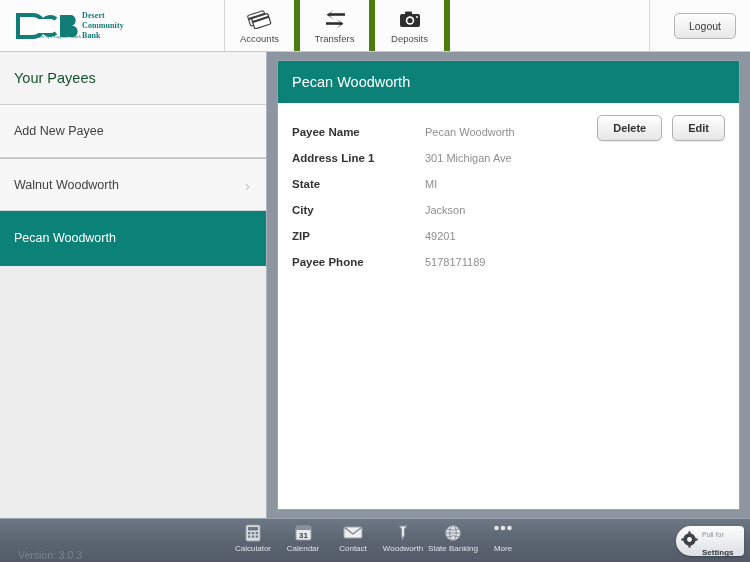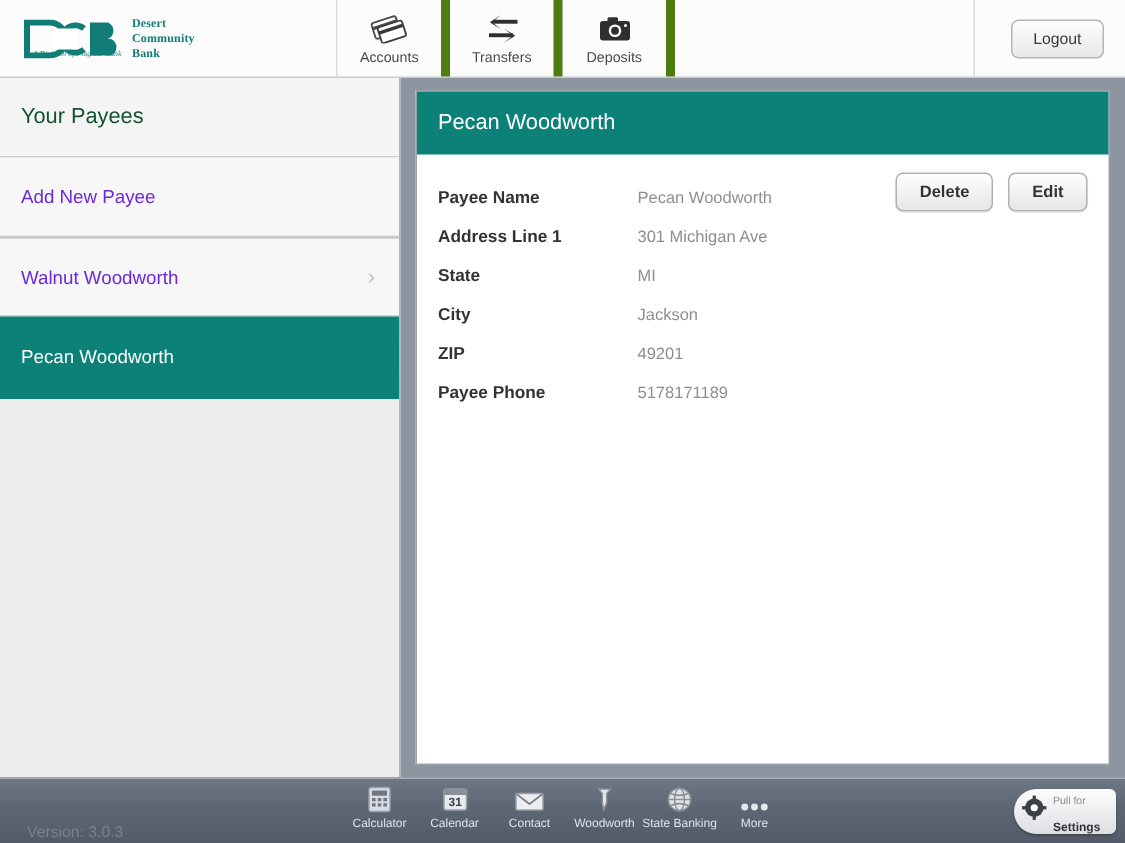--- a/index.html
+++ b/index.html
@@ -16,21 +16,21 @@
     position: absolute; left: 0; top: 0; width: 750px; height: 52px;
     background: #fcfcfc;
     border-bottom: 1px solid #c9c9c9;
     display: flex; align-items: stretch;
   }
   .logo-zone {
     width: 225px; height: 100%;
     display: flex; align-items: center; padding-left: 16px;
     border-right: 1px solid #dadada;
   }
-  .logo { display: flex; align-items: center; gap: 6px; }
+  .logo { display: flex; align-items: center; }
   .logo-mark { display: block; }
   .logo-text {
     font-family: "Liberation Serif", serif;
     font-size: 8px; font-weight: bold; color: #127d77;
     line-height: 1.25; letter-spacing: .1px;
   }
   .logo-tag {
     position: absolute; left: 22px; top: 34px;
     font-size: 5px; font-style: italic; color: #17817a;
     font-family: "Liberation Serif", serif; letter-spacing: .1px;
@@ -92,21 +92,21 @@
     background: #f4f4f4; cursor: default;
     border-bottom: 1px solid #cfcfcf;
   }
   .side-row.header .side-text { font-size: 14.5px; color: #14532d; }
   .side-row.thick-top { border-top: 1px solid #bdbdbd; }
   .side-row.selected {
     background: #0b8178; border-bottom: 1px solid #0b8178;
     height: 55px;
   }
   .side-row.selected .side-text { color: #ffffff; }
-  .side-text { font-size: 12.5px; color: #6d28d9; }
+  .side-text { font-size: 12.5px; color: #404040; }
   .chev {
     position: absolute; right: 16px; top: 50%;
     transform: translateY(-50%);
     font-size: 15px; color: #c2c2c2; line-height: 1;
   }
   .sel-arrow {
     position: absolute; right: -9px; top: 50%;
     transform: translateY(-50%);
     width: 0; height: 0;
     border-top: 11px solid transparent;
@@ -165,21 +165,21 @@
   }
   .bb-items {
     position: absolute; left: 228px; top: 5px;
     display: flex; gap: 0;
   }
   .bb-item {
     width: 50px;
     display: flex; flex-direction: column; align-items: center; gap: 2px;
     cursor: pointer;
   }
-  .bb-icon { height: 18px; display: flex; align-items: flex-end; }
+  .bb-icon { height: 18px; display: flex; align-items: flex-start; }
   .bb-label { font-size: 8px; color: #dfe3e8; }
   .pull-settings {
     position: absolute; right: 6px; top: 7px;
     width: 68px; height: 30px;
     background: linear-gradient(to bottom, #fdfdfd, #dcdfe3);
     border-radius: 15px 4px 4px 15px;
     display: flex; align-items: center; gap: 4px;
     padding-left: 5px;
     box-shadow: 0 1px 2px rgba(0,0,0,.3);
     cursor: pointer;

